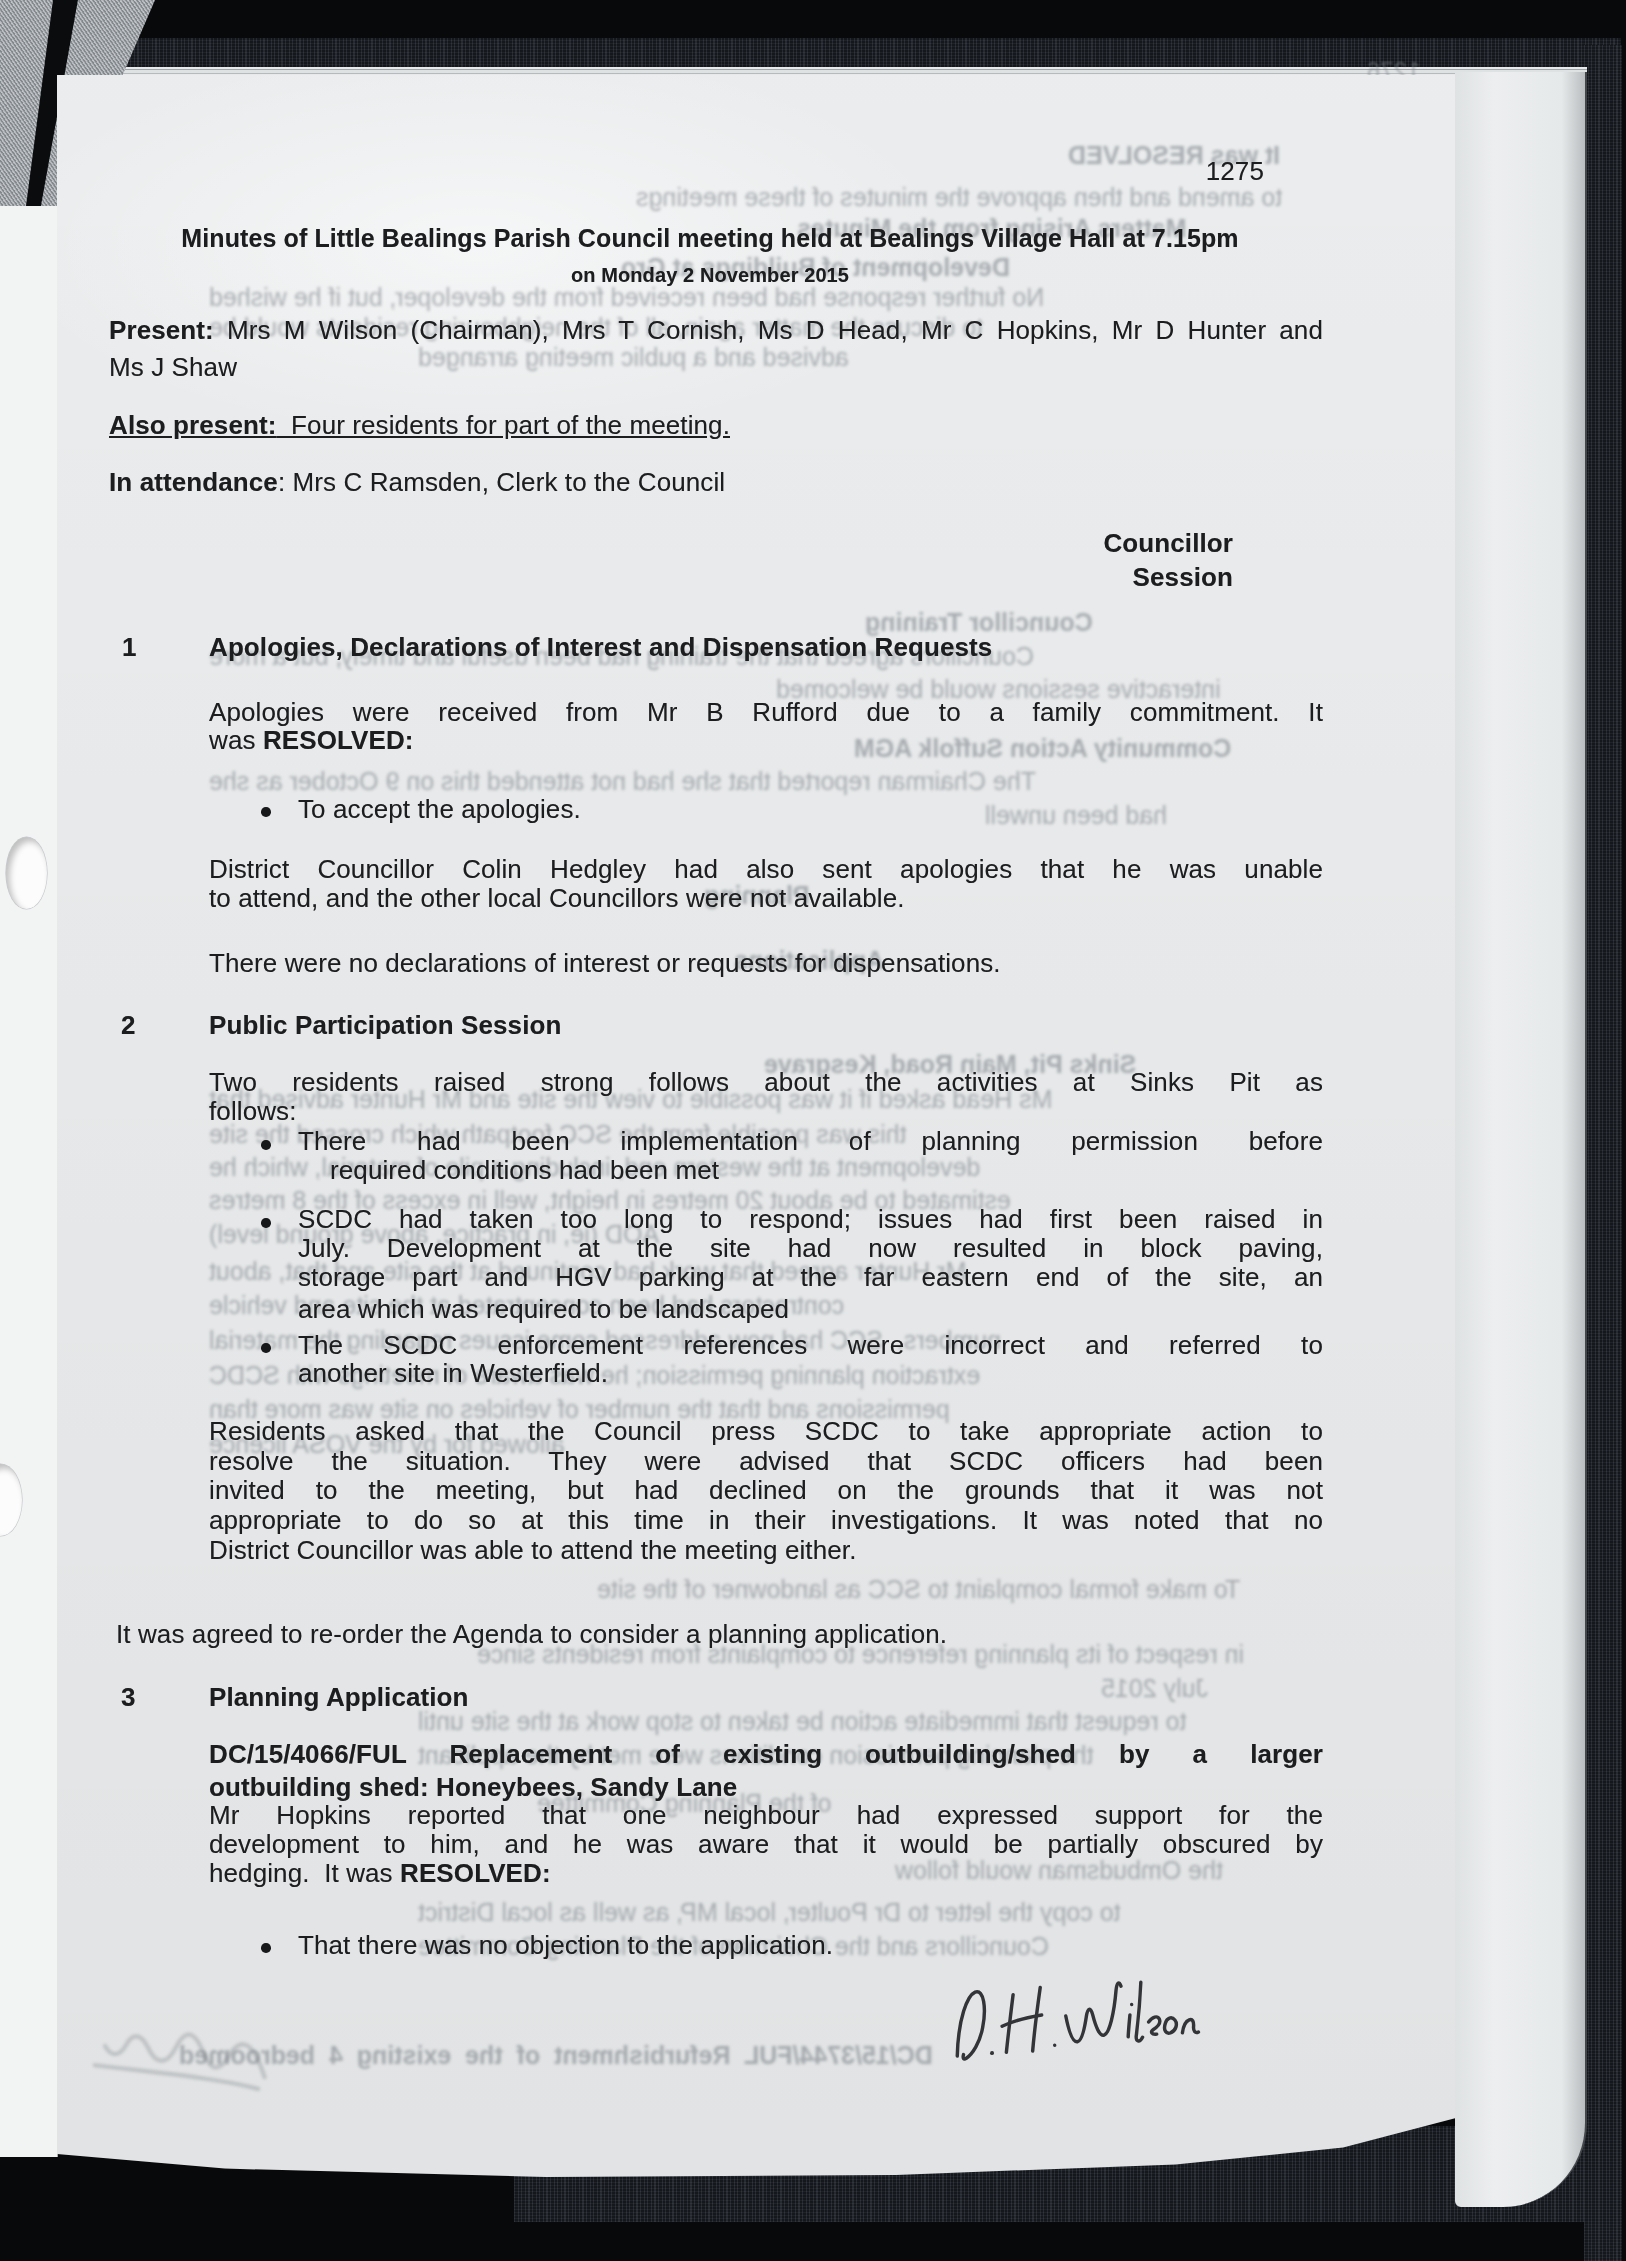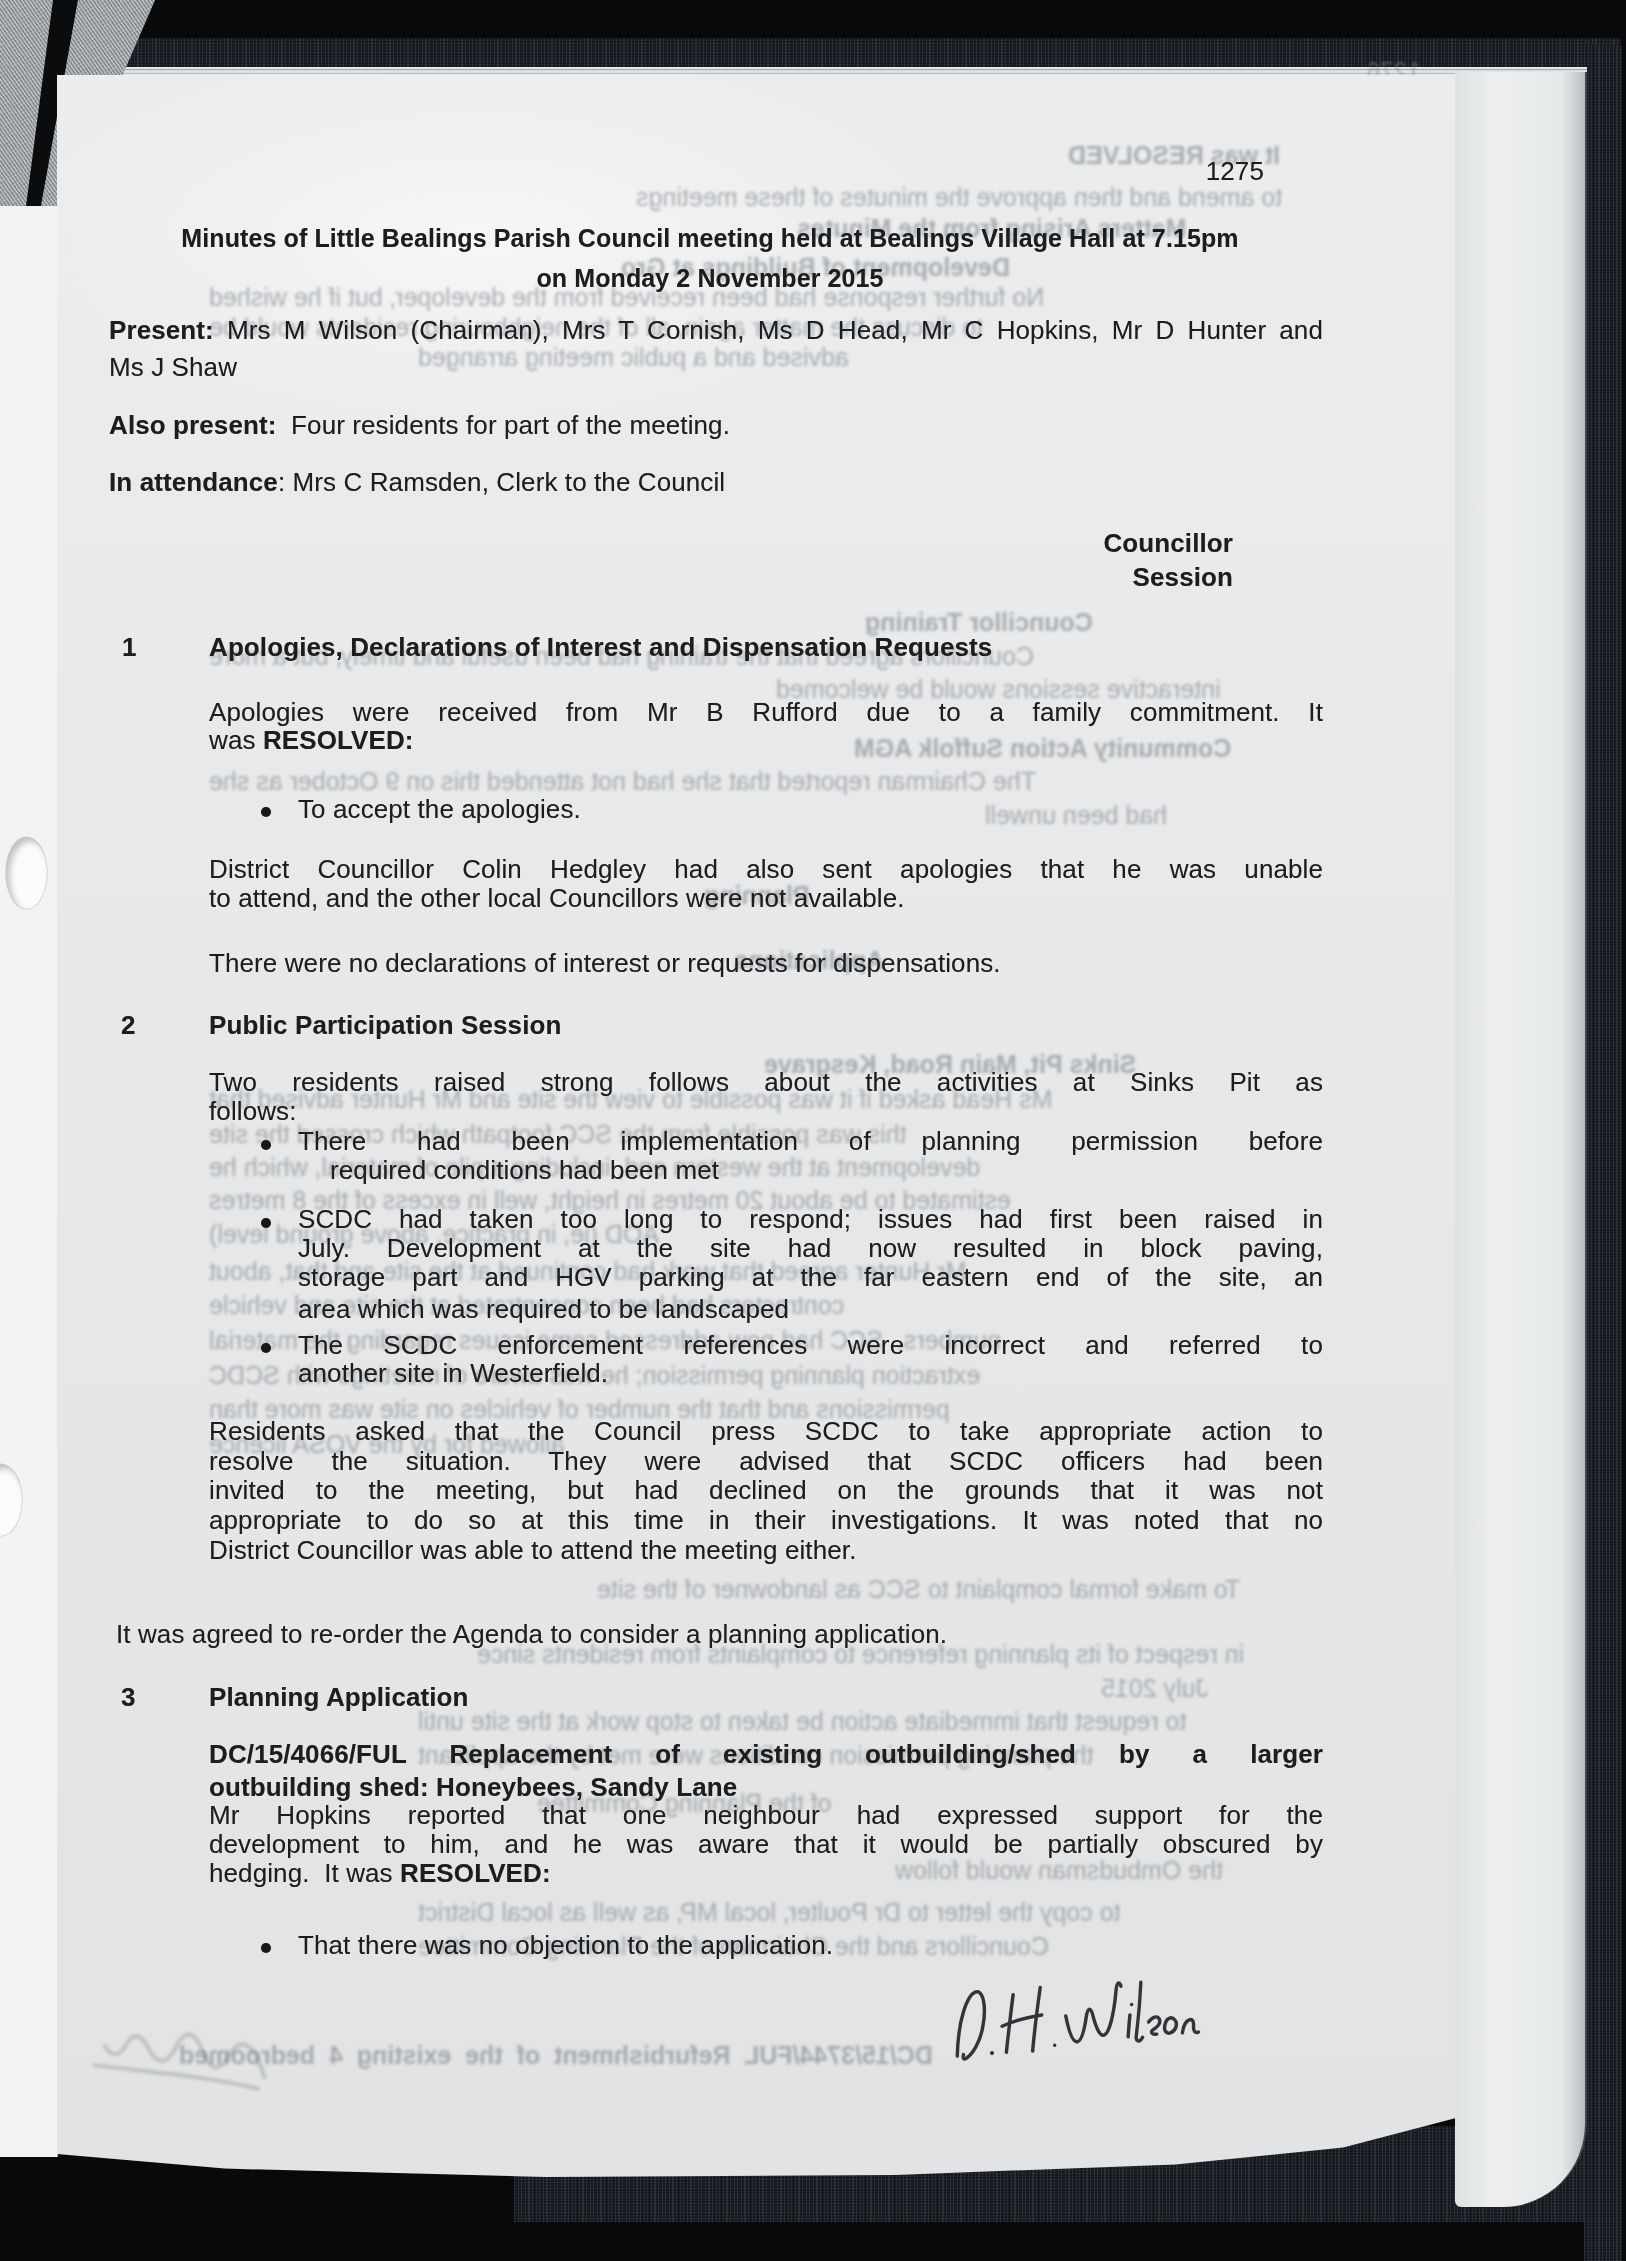--- a/index.html
+++ b/index.html
@@ -109,26 +109,26 @@
         <div class="gline" style="left: 361px; top: 1824px;"><span>to copy the letter to Dr Poulter, local MP, as well as local District</span></div>
         <div class="gline" style="left: 361px; top: 1858px;"><span>Councillors and the Chairman of the Planning Committee</span></div>
         <div class="gline" style="left: 122px; top: 1967px; font-weight: 700;"><span>DC/15/3744/FUL  Refurbishment  of  the  existing  4  bedroomed</span></div>
       </div>
     <div id="page-text">
         <div>
           <div class="line" style="left: 1028px; top: 82px; width: 179px; text-align: right;"><span>1275</span></div>
         </div>
         <div>
           <div class="line" style="left: 48px; top: 149px; width: 1210px; font-size: 25px; text-align: center; font-weight: 700;"><span>Minutes of Little Bealings Parish Council meeting held at Bealings Village Hall at 7.15pm</span></div>
-          <div class="line" style="left: 48px; top: 189px; width: 1210px; font-size: 25px; text-align: center; font-weight: 700;"><span>on Monday 2 November 2015</span></div>
+          <div class="line" style="left: 48px; top: 189px; width: 1210px; font-size: 20px; text-align: center; font-weight: 700;"><span>on Monday 2 November 2015</span></div>
         </div>
         <div>
           <div class="line just" style="left: 52px; top: 241px; width: 1214px;"><span style="font-weight: 700;">Present:</span><span> Mrs M Wilson (Chairman), Mrs T Cornish, Ms D Head, Mr C Hopkins, Mr D Hunter and</span></div>
           <div class="line" style="left: 52px; top: 278px;"><span>Ms J Shaw</span></div>
-          <div class="line" style="left: 52px; top: 336px;"><span style="font-weight: 700;">Also present:</span><span>  Four residents for part of the meeting.</span></div>
+          <div class="line" style="left: 52px; top: 336px; text-decoration: underline;"><span style="font-weight: 700;">Also present:</span><span>  Four residents for part of the meeting.</span></div>
           <div class="line" style="left: 52px; top: 393px;"><span style="font-weight: 700;">In attendance</span><span>: Mrs C Ramsden, Clerk to the Council</span></div>
         </div>
         <div>
           <div class="line" style="left: 955px; top: 454px; width: 221px; text-align: right; font-weight: 700;"><span>Councillor</span></div>
           <div class="line" style="left: 955px; top: 488px; width: 221px; text-align: right; font-weight: 700;"><span>Session</span></div>
         </div>
         <div>
           <div class="line" style="left: 65px; top: 558px; font-weight: 700;"><span>1</span></div>
           <div class="line" style="left: 152px; top: 558px; font-weight: 700;"><span>Apologies, Declarations of Interest and Dispensation Requests</span></div>
           <div class="line just" style="left: 152px; top: 623px; width: 1114px;"><span>Apologies were received from Mr B Rufford due to a family commitment.  It</span></div>

